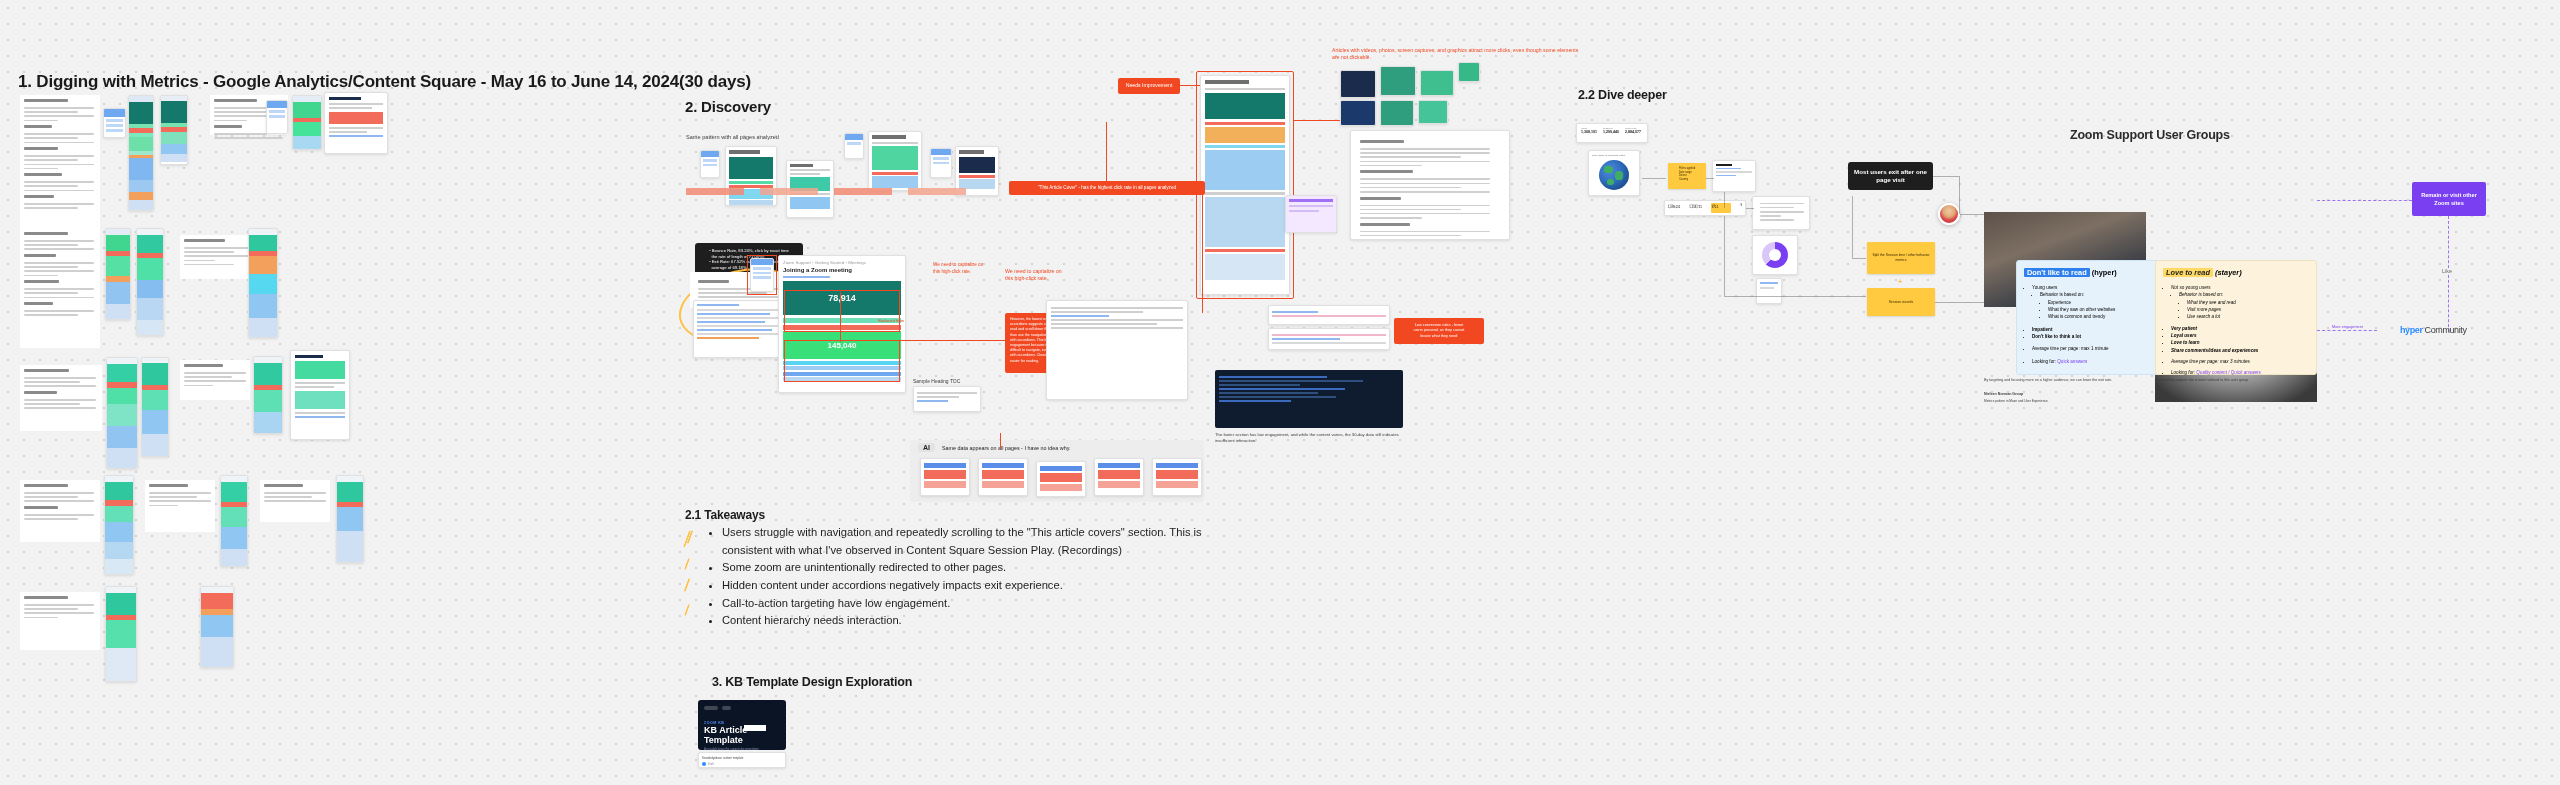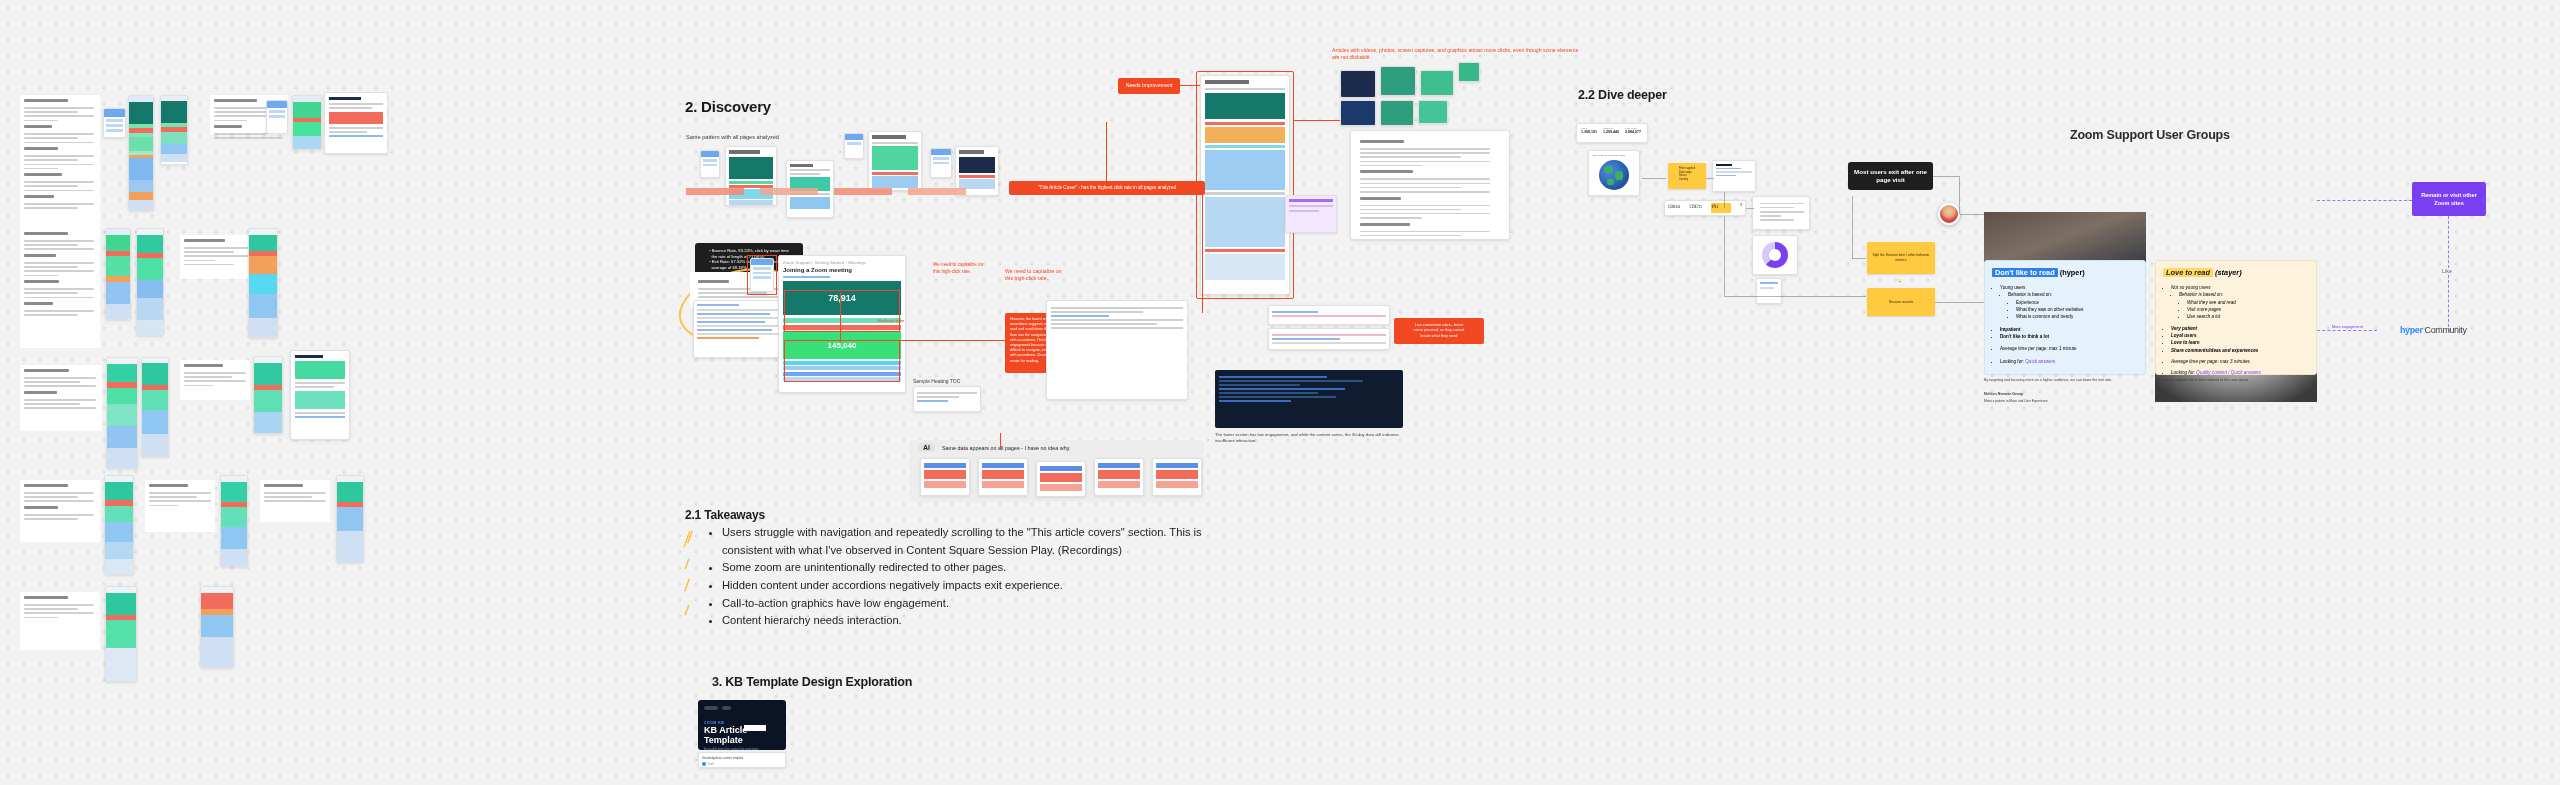--- a/index.html
+++ b/index.html
@@ -82,21 +82,21 @@
   
   .conn { background:#f24822; }
   .conn.grey { background:#6b6b6b; }
   .dashed-v { border-left:1px dashed #a071f5; }
   .dashed-h { border-top:1px dashed #a071f5; }
 
   
   .persona {
     border-radius:3px; padding:6px 7px; font-size:4.6px; line-height:1.6;
   }
-  .persona.blue  { background:#e6f2fb; border:1px solid #cfe4f5; }
+  .persona.blue  { background:#e6f2fb; border:1px solid #cfe4f5;margin-left:32px; }
   .persona.cream { background:#fdf3dc; border:1px solid #f0e2bf;font-style:italic; }
   .persona h4 { font-size:7.4px; margin-bottom:5px; font-weight:700; }
   .hl-blue  { background:#2f80ed; color:#fff; padding:0 3px; border-radius:1px; }
   .hl-cream { background:#ffd966; color:#1e1e1e; padding:0 3px; border-radius:1px; }
   .persona ul { margin-left:8px; }
   .persona li { list-style:disc; }
   .lnk { color:#7b3ff2; }
   .bold { font-weight:700; }
 
   .photo { background:#9aa0a6; overflow:hidden; position:relative; }
@@ -133,20 +133,21 @@
   }
   .tick { border-left:2px solid #ffc043; border-radius:2px; transform:rotate(20deg); }
   .greenblock { background:#14796b; }
   .caption { font-size:5px; color:#3d3d3d; line-height:1.4; }
 </style>
 </head>
 <body>
 
 <div class="canvas">
 
+  <div class="abs sec-title" id="t1">1.  Digging with Metrics - Google Analytics/Content Square - May 16 to June 14, 2024(30 days)</div>
 
   <div class="abs txtdoc" style="left:20px;top:95px;width:80px;height:135px;">
     <div class="hd"></div>
       <div class="ln l"></div>
       <div class="ln m"></div>
       <div class="ln l"></div>
       <div class="ln s"></div>
     <div class="hd" style="width:35%"></div>
       <div class="ln l"></div>
       <div class="ln m"></div>
@@ -650,21 +651,21 @@
   <div class="abs tick" style="left:686px;top:558px;height:12px;"></div>
   <div class="abs tick" style="left:686px;top:578px;height:14px;"></div>
   <div class="abs tick" style="left:686px;top:604px;height:12px;"></div>
 
   <div class="abs sec-title" id="t21">2.1 Takeaways</div>
   <div class="abs takeaways">
     <ul>
       <li>Users struggle with navigation and repeatedly scrolling to the "This article covers" section. This is consistent with what I've observed in Content Square Session Play. (Recordings)</li>
       <li>Some zoom are unintentionally redirected to other pages.</li>
       <li>Hidden content under accordions negatively impacts exit experience.</li>
-      <li>Call-to-action graphics have low engagement.</li>
+      <li>Call-to-action targeting have low engagement.</li>
       <li>Content hierarchy needs interaction.</li>
     </ul>
   </div>
 
   <div class="abs sec-title" id="t3">3.  KB Template Design Exploration</div>
   <div class="abs kbcard" style="left:698px;top:700px;width:88px;height:50px;padding:6px;">
     <div class="abs pill" style="left:6px;top:6px;width:14px;height:4px;"></div>
     <div class="abs pill" style="left:24px;top:6px;width:9px;height:4px;"></div>
     <div class="kb-e" style="margin-top:15px;">ZOOM KB</div>
     <div class="kb-t">KB Article Template</div>

